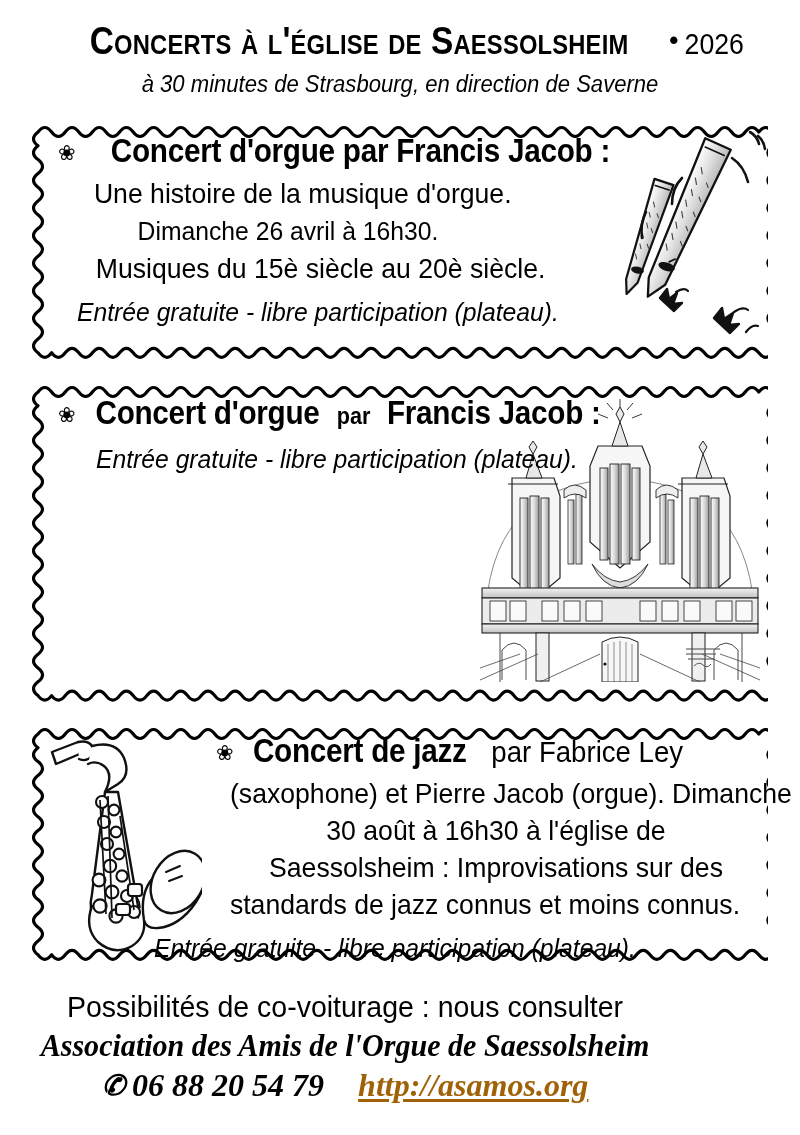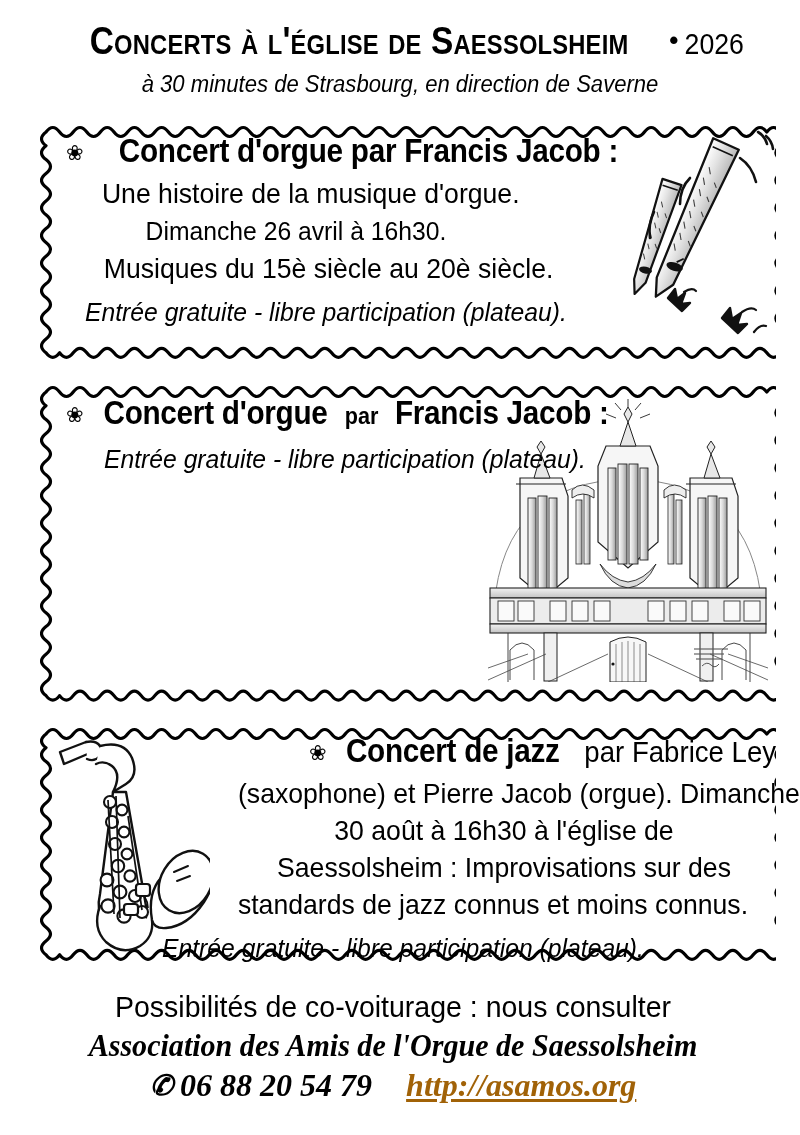--- a/index.html
+++ b/index.html
@@ -58,21 +58,21 @@
     font-family: "Liberation Sans", sans-serif;
     font-style: italic;
     font-size: 23px;
     margin-top: 11px;
     transform: scaleX(0.96);
   }
 
   
   .concert-box {
     position: absolute;
-    left: 40px;
+    left: 32px;
     width: 736px;
     box-sizing: border-box;
   }
   .wavy-border {
     position: absolute;
     inset: 0;
     pointer-events: none;
   }
   .box-inner {
     position: relative;
@@ -145,21 +145,20 @@
     position: absolute;
     pointer-events: none;
   }
 
   
   .footer {
     position: absolute;
     left: 0;
     width: 690px;
     text-align: center;
-    margin-left: 48px;
   }
   .foot-1 {
     font-family: "Liberation Sans", sans-serif;
     font-size: 30px;
     white-space: nowrap;
     transform: scaleX(0.95);
   }
   .foot-2 {
     font-family: "Liberation Serif", serif;
     font-weight: bold;
@@ -525,21 +524,21 @@
 
       <g stroke="#111" stroke-width="2.2" fill="#fff">
         <rect x="86" y="154" width="14" height="12" rx="3"></rect>
         <rect x="74" y="174" width="14" height="11" rx="3"></rect>
       </g>
     </svg>
   </div>
 
   <div class="box-inner" style="padding-top:12px;">
     <div class="col-text3">
-      <div class="concert-head al-c" style="text-align:right;">
+      <div class="concert-head al-c" style="text-align:left;">
         <span class="flower-icon">❀</span><span class="head-strong">Concert de jazz</span>
         <span class="head-reg">par Fabrice Ley</span>
       </div>
       <div class="body-line al-c" style="margin-top:6px;">(saxophone) et Pierre Jacob (orgue). Dimanche</div>
       <div class="body-line al-c" style="margin-top:0px;">30 août à 16h30 à l'église de</div>
       <div class="body-line al-c" style="margin-top:0px;">Saessolsheim : Improvisations sur des</div>
       <div class="body-line al-c" style="margin-top:0px; margin-left:-22px;">standards de jazz connus et moins connus.</div>
     </div>
     <div class="free-line" style="text-align:center; margin-top:8px; margin-left:-10px;">Entrée gratuite - libre participation (plateau).</div>
   </div>

